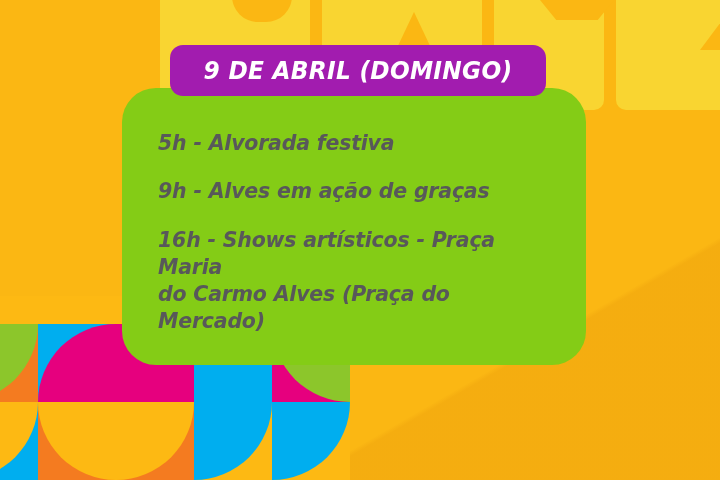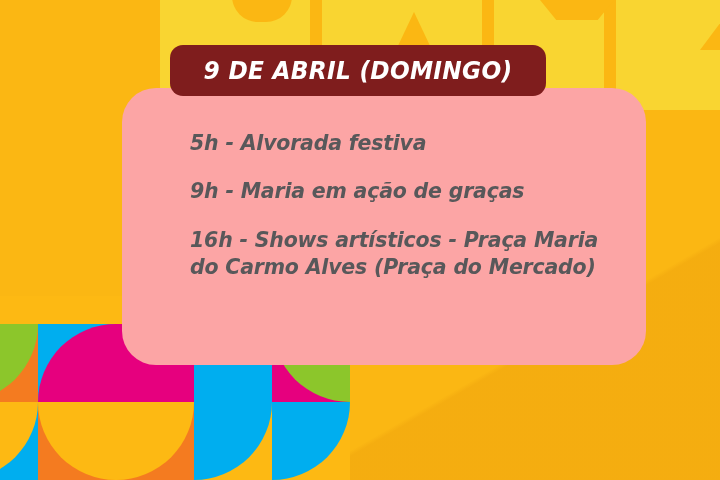--- a/index.html
+++ b/index.html
@@ -91,21 +91,21 @@
   .arc.tr { left: 0;     top: -100%; }
   .arc.br { left: 0;     top: 0; }
 
   
   #date-banner {
     position: absolute;
     left: 170px;
     top: 45px;
     width: 376px;
     height: 51px;
-    background: #7f1d1d;
+    background: #a21caf;
     border-radius: 13px;
     display: flex;
     align-items: center;
     justify-content: center;
     z-index: 5;
   }
   #date-banner .label {
     color: #FFFFFF;
     font-family: "DejaVu Sans", sans-serif;
     font-size: 25px;
@@ -114,27 +114,27 @@
     letter-spacing: 0.3px;
     white-space: nowrap;
     transform: scaleX(0.93);
   }
 
   
   #schedule-card {
     position: absolute;
     left: 122px;
     top: 88px;
-    width: 524px;
+    width: 464px;
     height: 277px;
-    background: #fca5a5;
+    background: #84cc16;
     border-radius: 34px;
     z-index: 3;
     box-sizing: border-box;
-    padding: 42px 26px 0 68px;
+    padding: 42px 26px 0 36px;
   }
   #schedule-list {
     list-style: none;
     margin: 0;
     padding: 0;
   }
   #schedule-list li {
     color: #58585A;
     font-family: "DejaVu Sans", sans-serif;
     font-style: italic;
@@ -200,19 +200,19 @@
       </div>
     </div>
 
   <div id="date-banner">
     <span class="label">9 DE ABRIL (DOMINGO)</span>
   </div>
 
   <div id="schedule-card">
     <ul id="schedule-list">
         <li>5h - Alvorada festiva</li>
-        <li>9h - Maria em ação de graças</li>
+        <li>9h - Alves em ação de graças</li>
         <li>16h - Shows artísticos - Praça Maria
 do Carmo Alves (Praça do Mercado)</li>
       </ul>
   </div>
 
 </div>
 
 </body></html>

